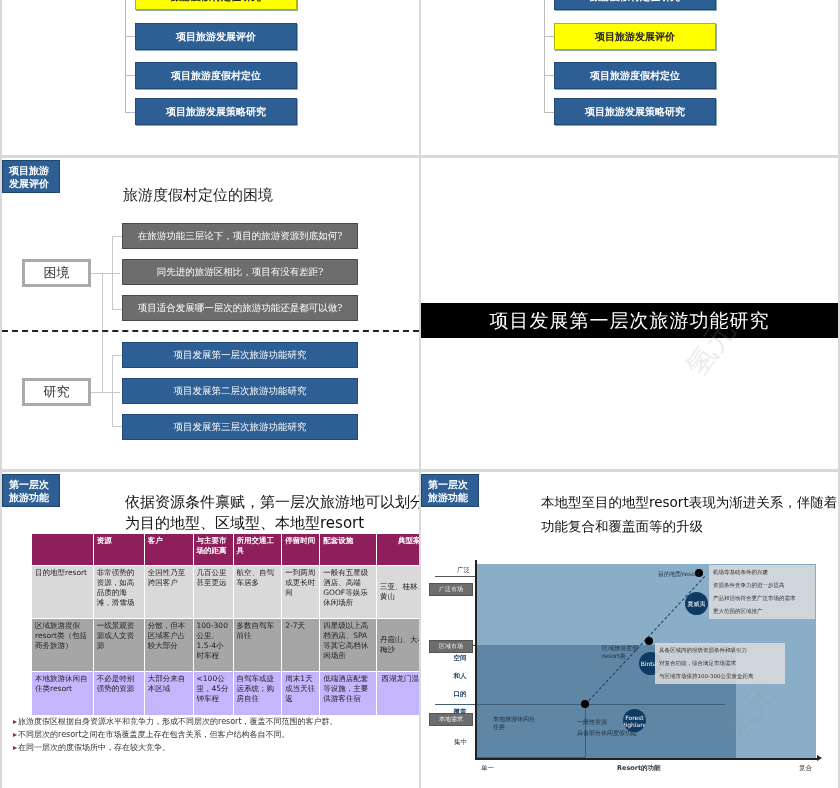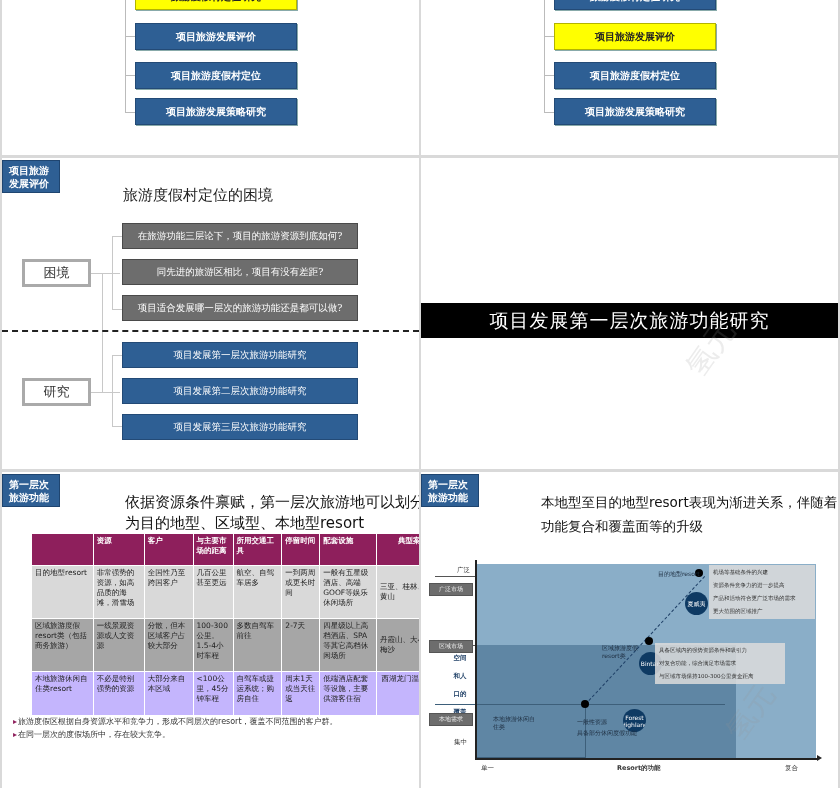--- a/index.html
+++ b/index.html
@@ -177,20 +177,21 @@
       <td>&lt;100公里，45分钟车程</td>
       <td>自驾车或捷运系统；购房自住</td>
       <td>周末1天或当天往返</td>
       <td>低端酒店配套等设施，主要供游客住宿</td>
       <td style="text-align:center">西湖龙门温泉</td>
     </tr>
   </tbody>
     </table>
   <div class="bullets">
     <div class="b">旅游度假区根据自身资源水平和竞争力，形成不同层次的resort，覆盖不同范围的客户群。</div>
+    <div class="b">不同层次的resort之间在市场覆盖度上存在包含关系，但客户结构各自不同。</div>
     <div class="b">在同一层次的度假场所中，存在较大竞争。</div>
   </div>
 </div>
 
 <div class="slide s6">
   <div class="sec-tag">
     <div>第一层次</div>
     <div>旅游功能</div>
   </div>
   <div class="s6-title">本地型至目的地型resort表现为渐进关系，伴随着功能复合和覆盖面等的升级</div>
@@ -209,21 +210,21 @@
     <div class="ylab-box" style="top:88px">区域市场</div>
     <div class="ylab-vert">空间和人口的覆盖</div>
     <div class="ylab-box" style="top:161px">本地需求</div>
     <div class="tick-lbl" style="left:33px;top:186px">集中</div>
 
     <div class="axis-y"></div>
     <div class="axis-x"></div>
 
     <div class="tick-lbl" style="left:60px;top:212px">单一</div>
     <div class="tick-lbl" style="left:196px;top:212px;font-weight:bold">Resort的功能</div>
-    <div class="tick-lbl" style="left:364px;top:212px">复合</div>
+    <div class="tick-lbl" style="left:378px;top:212px">复合</div>
 
     <div class="diag" style="left:164px;top:152px;width:175px;transform:rotate(-47deg)"></div>
 
     <div class="pt" style="left:160px;top:148px"></div>
     <div class="pt" style="left:224px;top:85px"></div>
     <div class="pt" style="left:274px;top:17px"></div>
 
     <div class="plot-lbl" style="left:237px;top:18px">目的地型resort</div>
     <div class="circle" style="left:264px;top:40px">夏威夷</div>
     <div class="note-box" style="left:288px;top:13px;width:106px">

